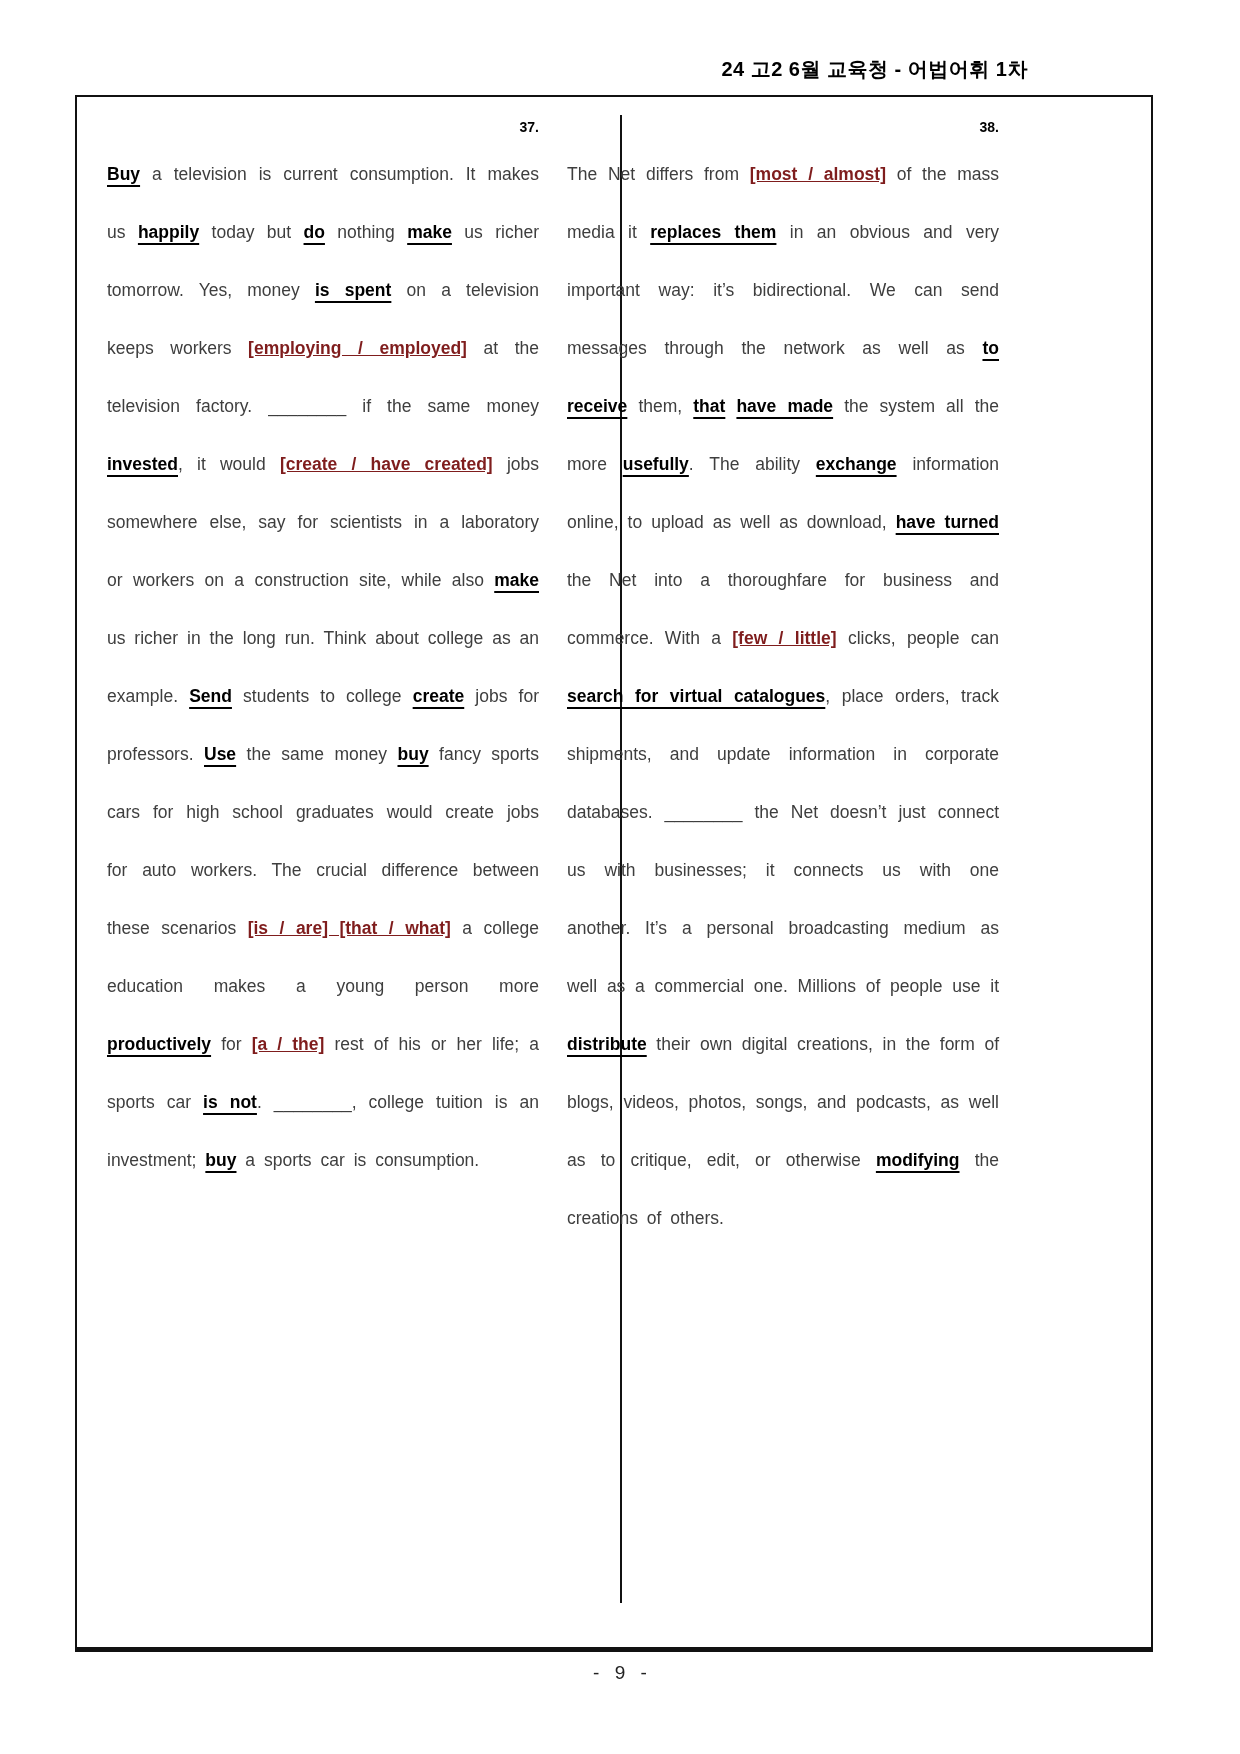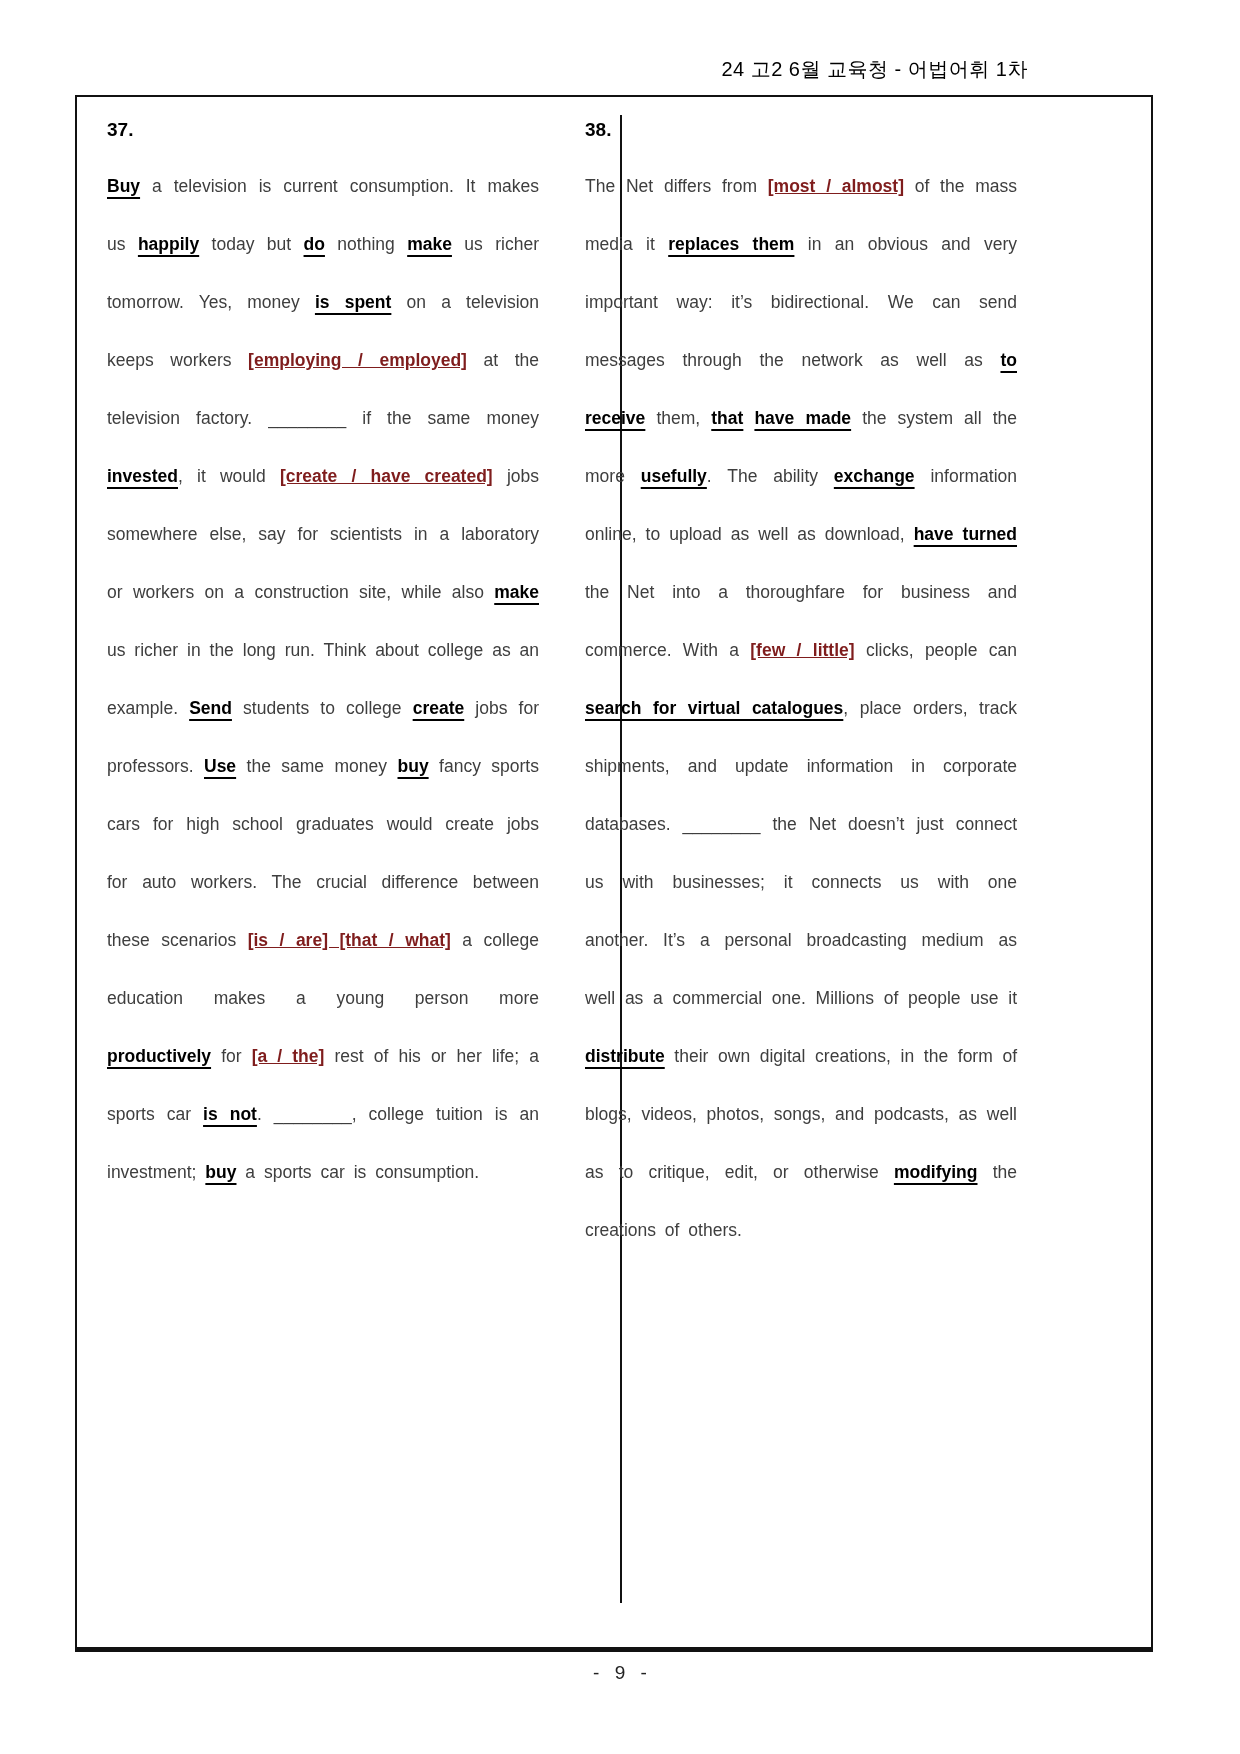--- a/index.html
+++ b/index.html
@@ -4,35 +4,35 @@
 <style>
   * { margin:0; padding:0; box-sizing:border-box; }
   html,body { background:#ffffff; }
   body {
     width:1240px; height:1754px; position:relative;
     font-family:"Liberation Sans","DejaVu Sans",sans-serif;
     color:#3e3e3e;
   }
   .header-title {
     position:absolute; top:56px; right:212px;
-    font-size:20px; font-weight:400; color:#000; letter-spacing:0.5px;
+    font-size:20px; font-weight:700; color:#000; letter-spacing:0.5px;
     white-space:nowrap;
   }
   .sheet {
     position:absolute; left:75px; top:95px; width:1078px; height:1557px;
     border:2px solid #111; border-bottom-width:5px; background:#fff;
   }
   .divider {
     position:absolute; left:543px; top:18px; width:2px; height:1488px;
     background:#111;
   }
   .col { position:absolute; top:22px; width:432px; }
   .col-left  { left:30px; }
-  .col-right { left:508px; }
-  .qnum { font-size:19px; font-weight:700; color:#000; margin-bottom:16px; }
+  .col-right { left:490px; }
+  .qnum { font-size:14px; font-weight:700; color:#000; margin-bottom:10px;text-align:right; }
   .passage {
     font-size:17.5px; line-height:58px; color:#3e3e3e;
     text-align:justify; word-spacing:4px;
   }
   .seg-p  { font-weight:400; }
   .seg-b  { font-weight:700; color:#7f1d1d;text-decoration:underline; }
   .seg-bu {
     font-weight:700; color:#000;
     text-decoration:underline; text-decoration-thickness:2px;
     text-underline-offset:5px; text-decoration-color:#000;

